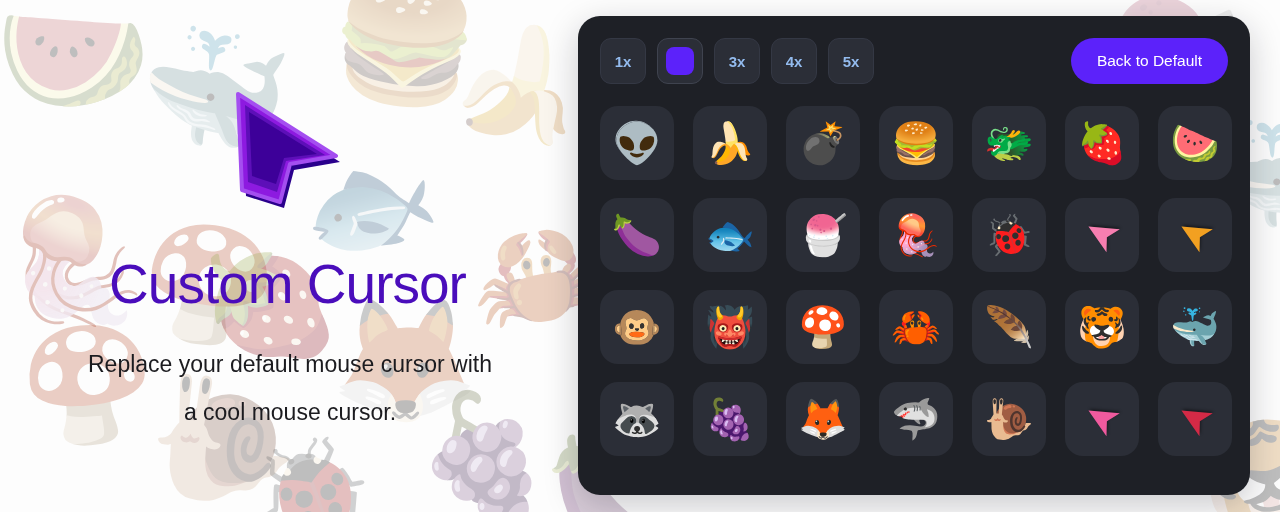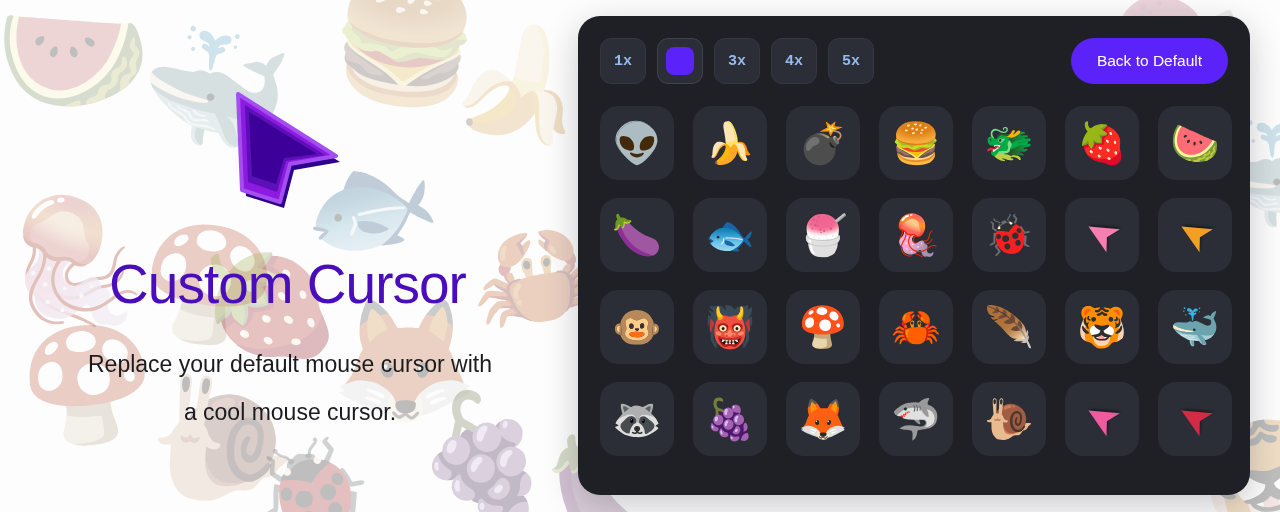--- a/index.html
+++ b/index.html
@@ -68,21 +68,20 @@
     width: 46px; height: 46px;
     margin-right: 11px;
     border-radius: 11px;
     background: #2b2e37;
     border: 1px solid #343844;
     color: #93bbee;
     font-size: 15px;
     font-weight: 700;
     display: flex; align-items: center; justify-content: center;
     cursor: pointer;
-    font-family: Liberation Mono, monospace;
   }
   .scale-btn.selected { background: #2b2e37; border-color: #3f434f; }
   .scale-btn .swatch {
     width: 28px; height: 28px; border-radius: 8px;
     background: #5c22fa;
     display: block;
   }
   #back-default {
     margin-left: auto;
     height: 46px;

